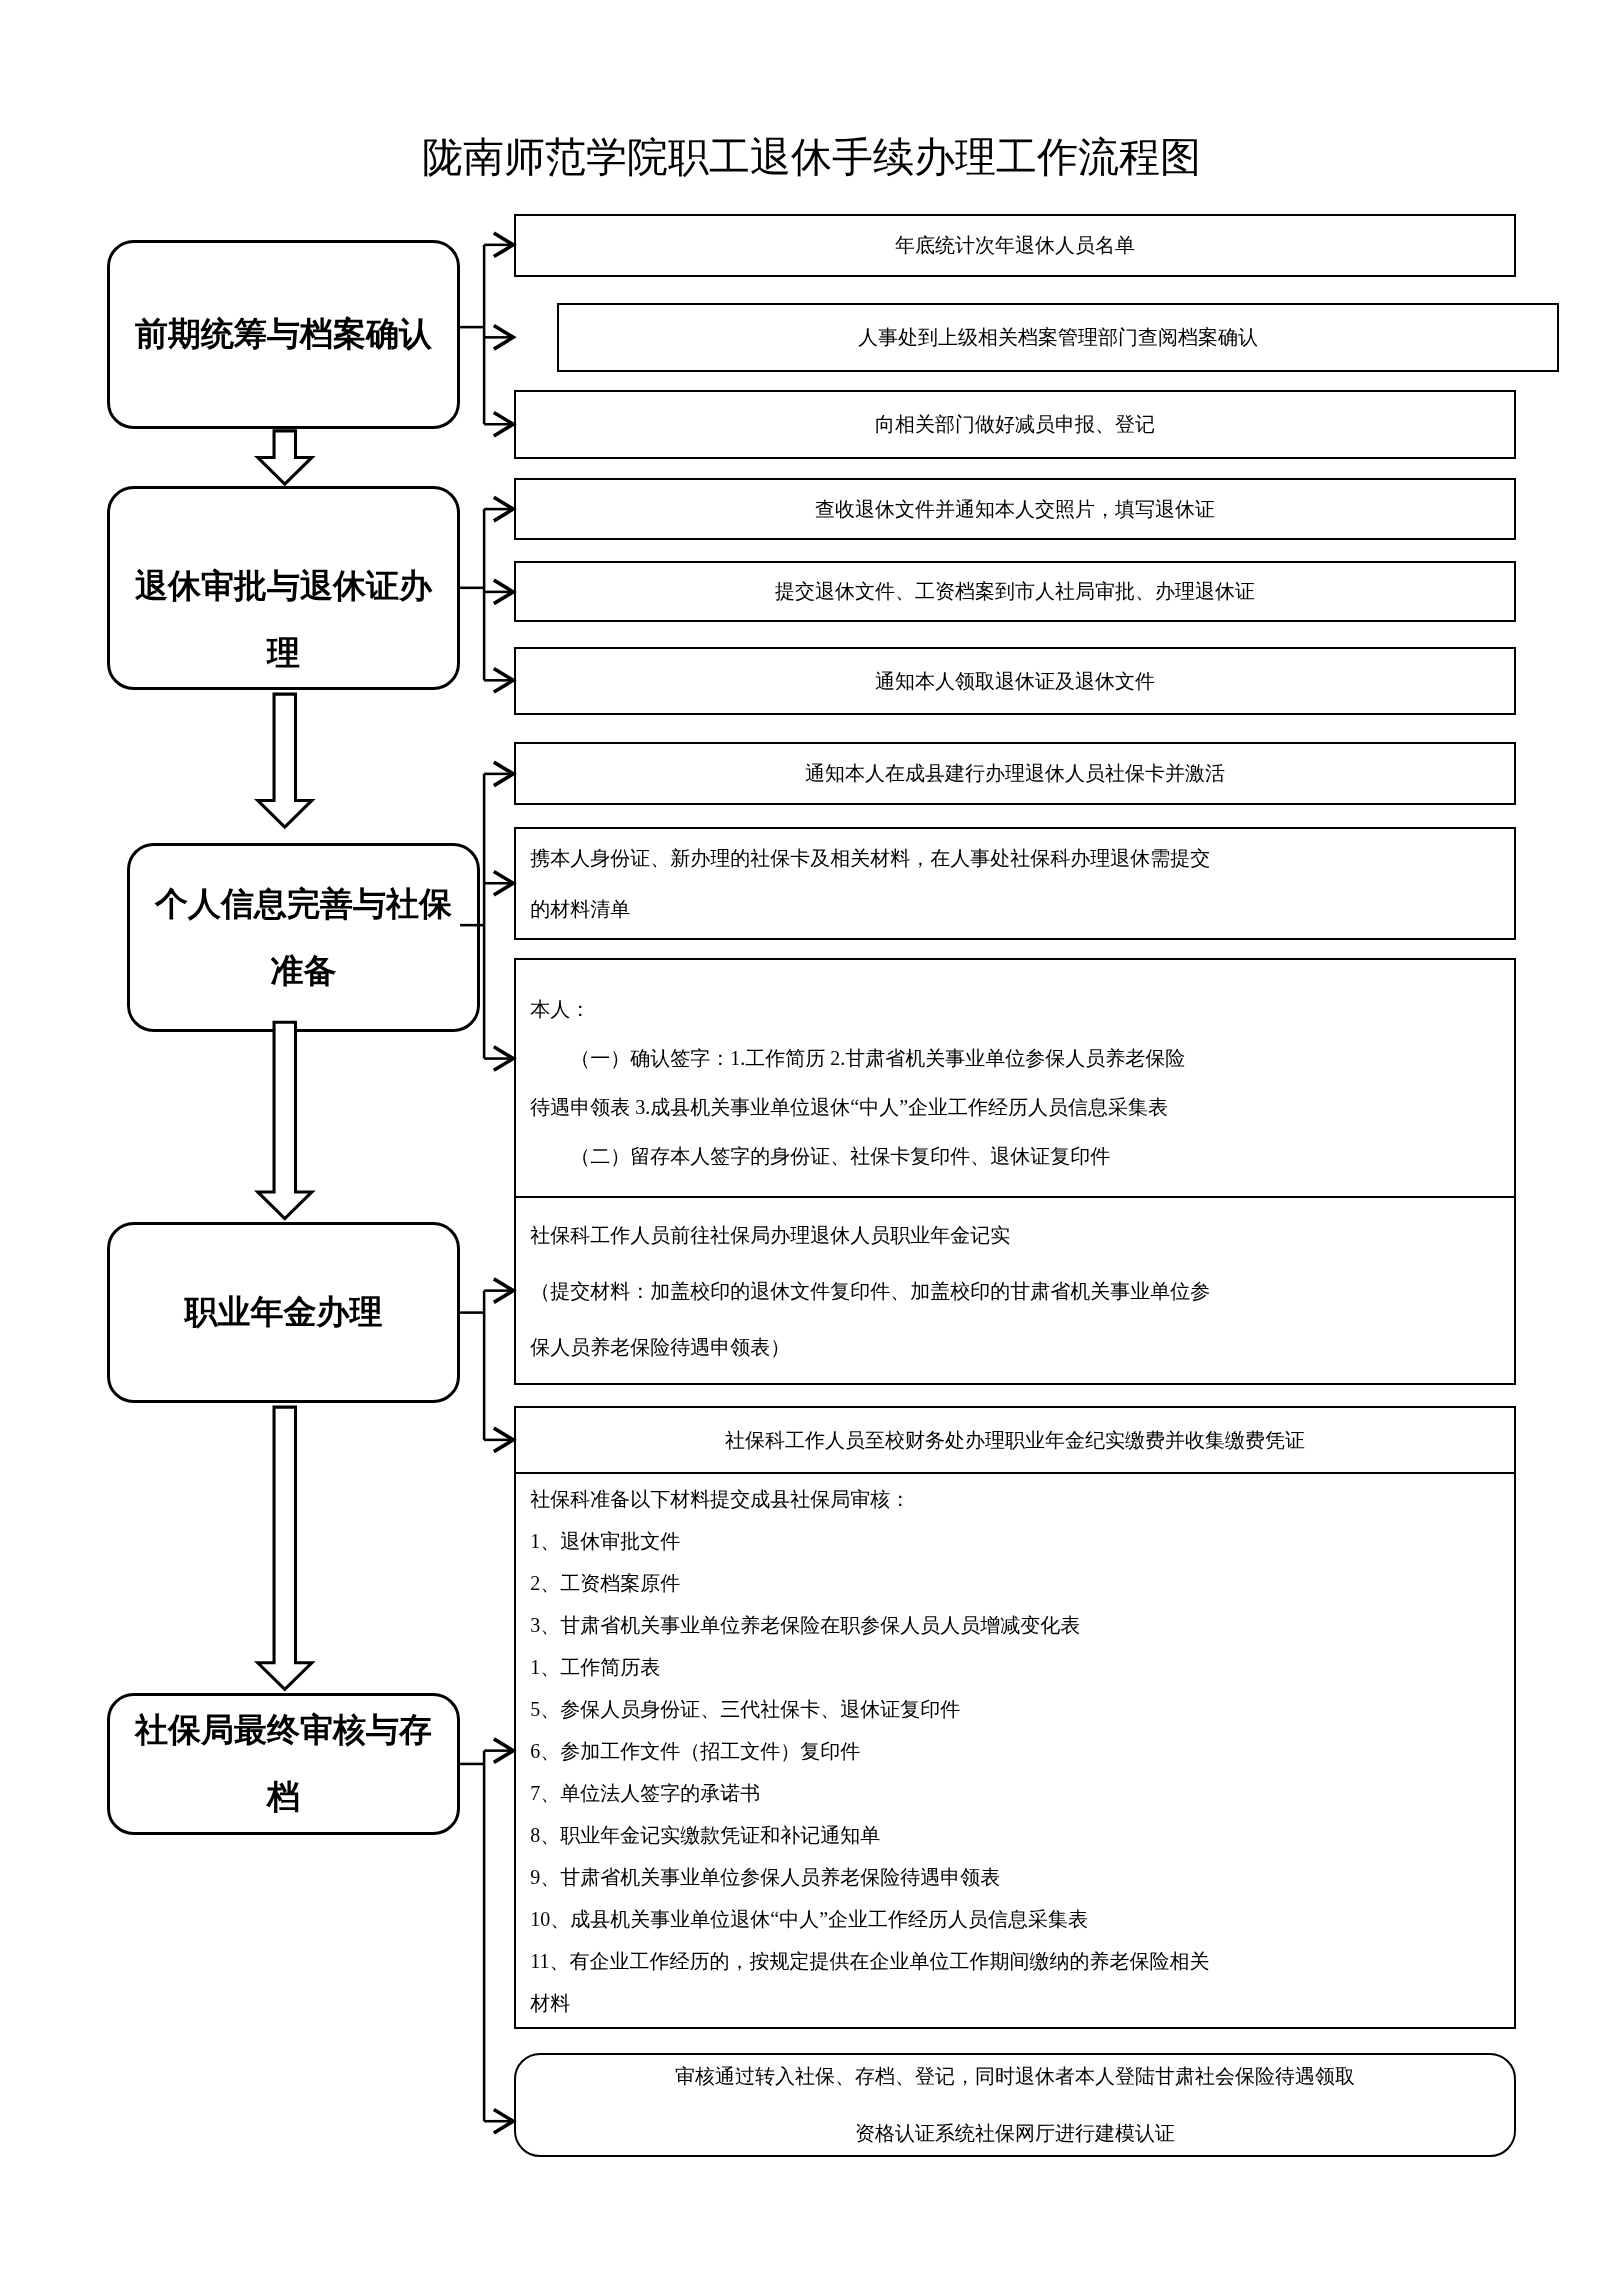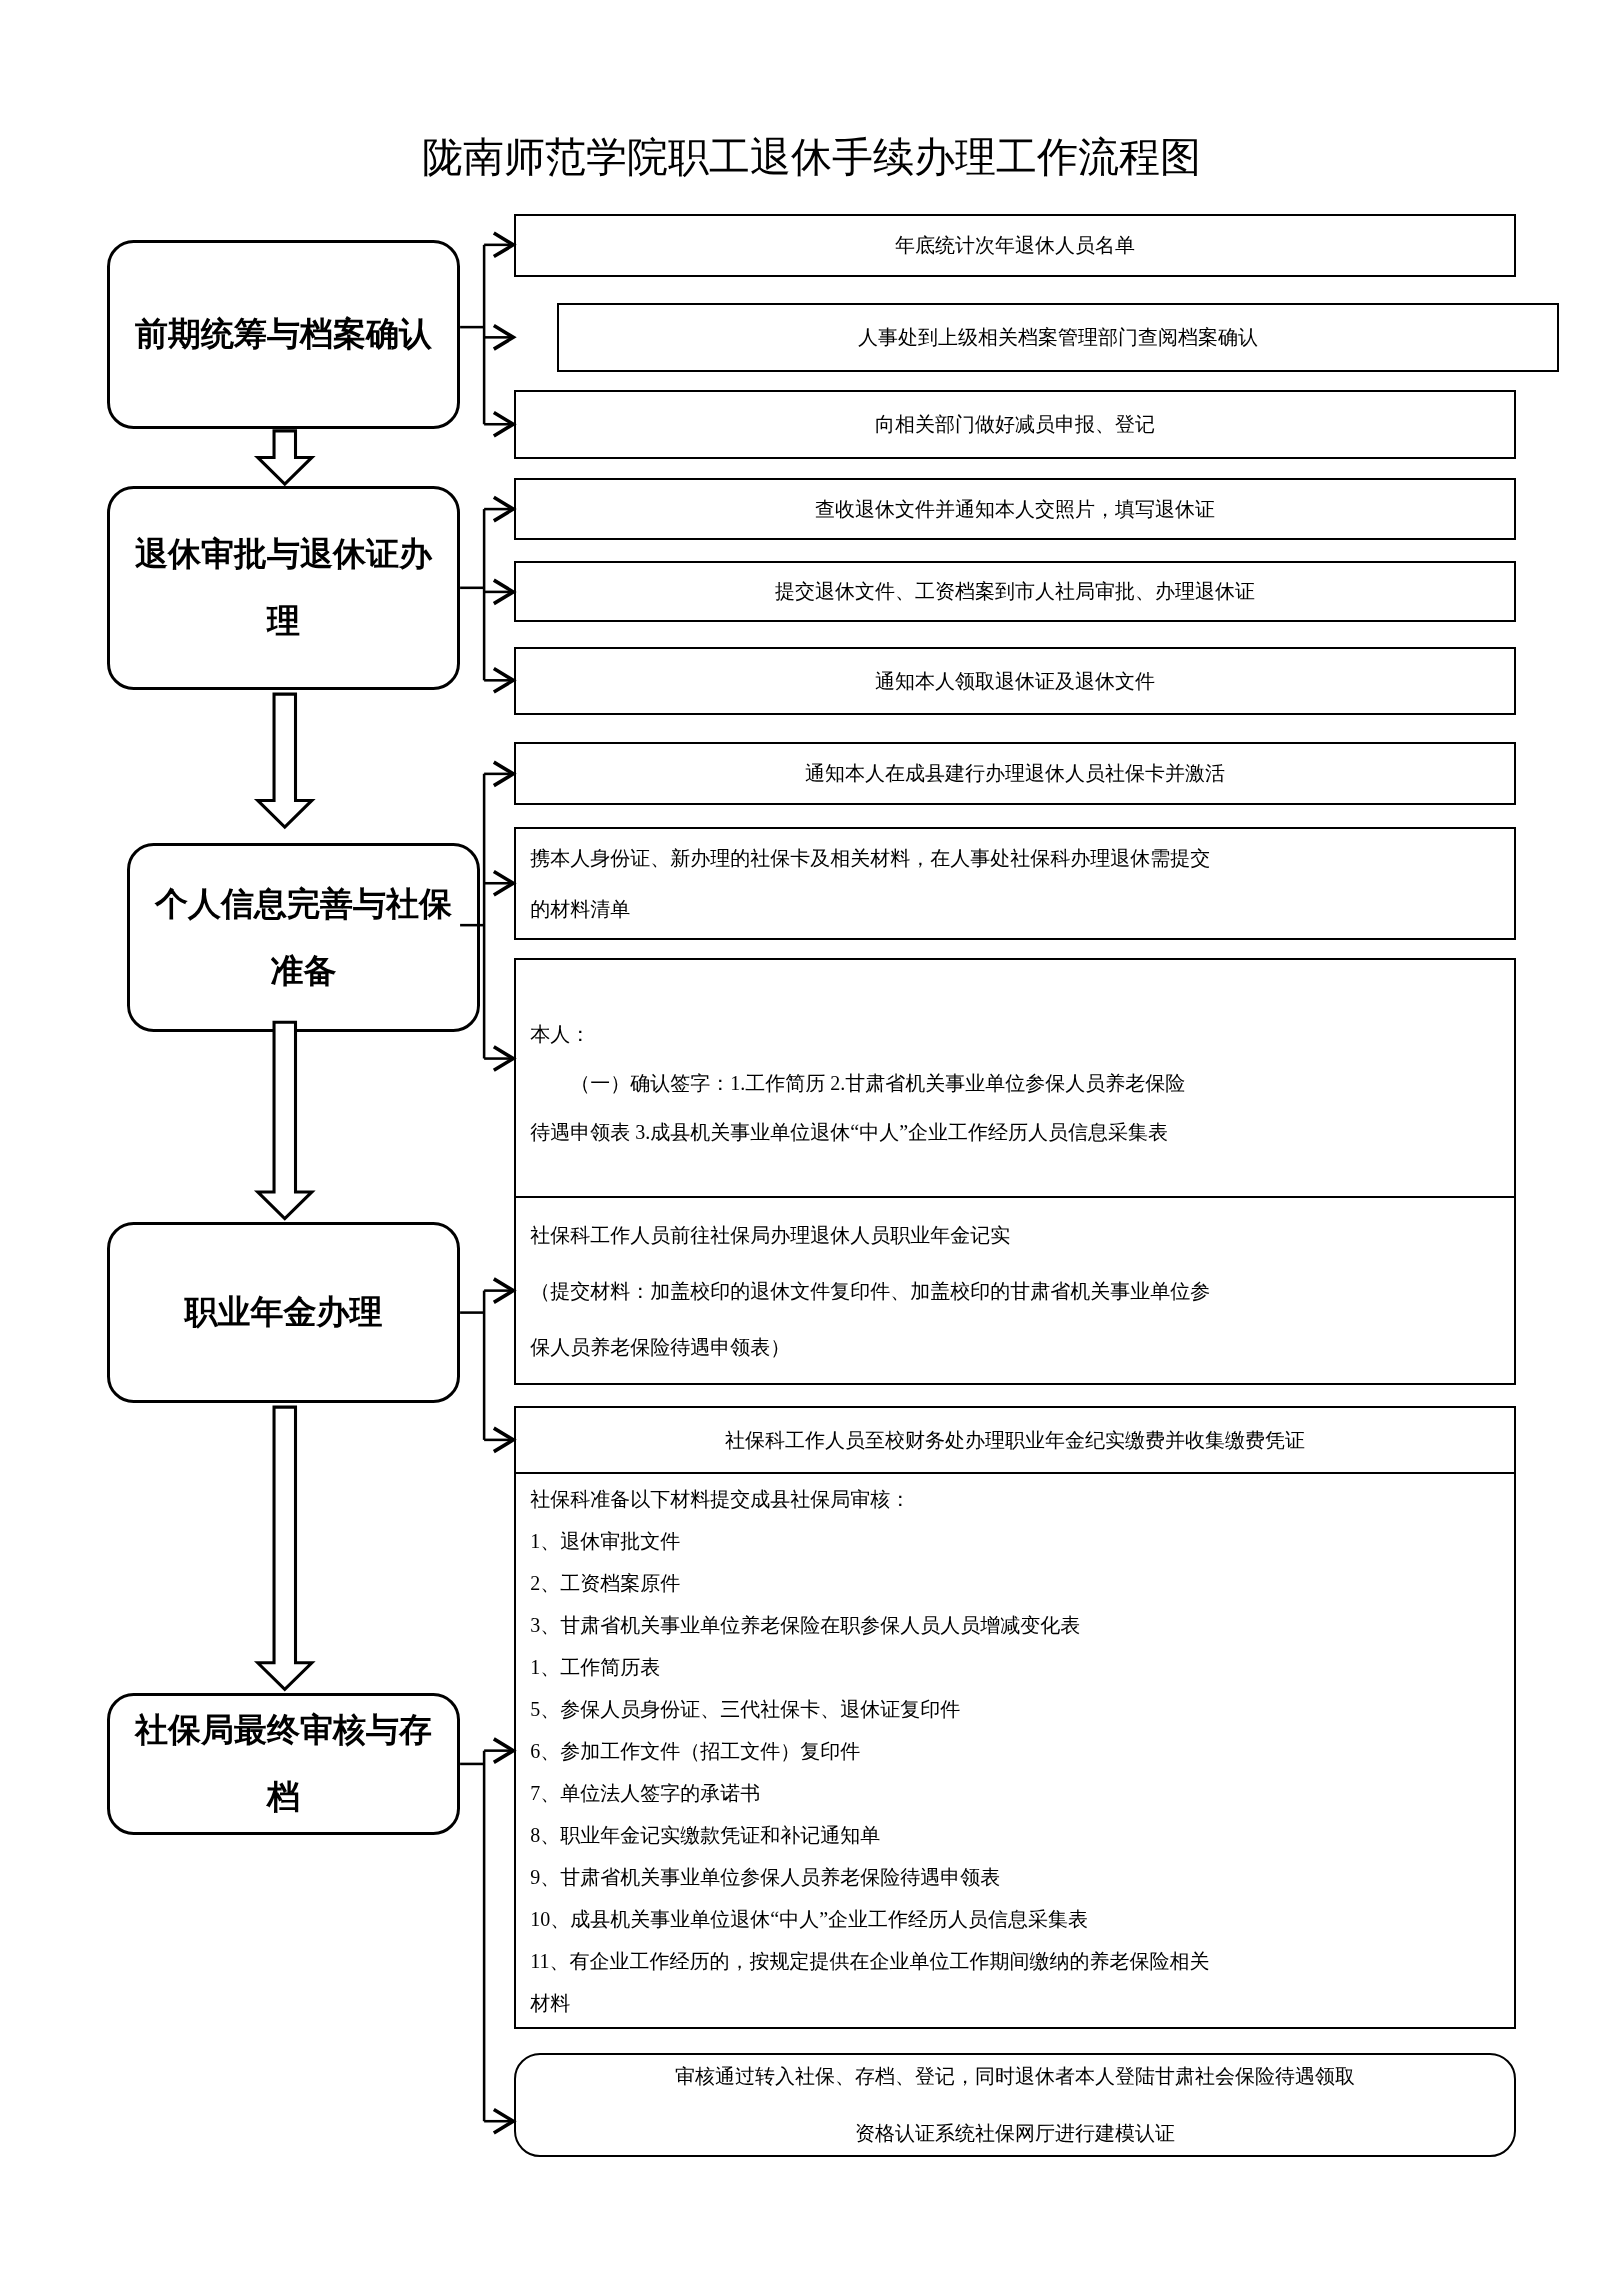--- a/index.html
+++ b/index.html
@@ -50,21 +50,21 @@
 </head>
 <body>
 
 <div class="page">
 
   <div class="title">陇南师范学院职工退休手续办理工作流程图</div>
 
   <div class="stage" style="top:240px;height:189px;">
     <span>前期统筹与档案确认</span>
   </div>
-  <div class="stage" style="top:486px;height:204px;">
+  <div class="stage" style="top:486px;height:204px;align-items:flex-end;">
     <span>退休审批与退休证办理</span>
   </div>
   <div class="stage" style="top:843px;height:189px;margin-left:20px;">
     <span>个人信息完善与社保准备</span>
   </div>
   <div class="stage" style="top:1222px;height:181px;">
     <span>职业年金办理</span>
   </div>
   <div class="stage" style="top:1693px;height:142px;">
     <span>社保局最终审核与存档</span>
@@ -94,20 +94,21 @@
     <div class="ln">通知本人在成县建行办理退休人员社保卡并激活</div>
   </div>
   <div class="rbox l" style="top:827px;height:113px;line-height:51px;">
     <div class="ln">携本人身份证、新办理的社保卡及相关材料，在人事处社保科办理退休需提交</div>
     <div class="ln">的材料清单</div>
   </div>
   <div class="rbox l" style="top:958px;height:250px;line-height:49px;">
     <div class="ln">本人：</div>
     <div class="ln">　　（一）确认签字：1.工作简历 2.甘肃省机关事业单位参保人员养老保险</div>
     <div class="ln">待遇申领表 3.成县机关事业单位退休“中人”企业工作经历人员信息采集表</div>
+    <div class="ln">　　（二）留存本人签字的身份证、社保卡复印件、退休证复印件</div>
   </div>
 
   <div class="rbox l" style="top:1196px;height:189px;line-height:56px;">
     <div class="ln">社保科工作人员前往社保局办理退休人员职业年金记实</div>
     <div class="ln">（提交材料：加盖校印的退休文件复印件、加盖校印的甘肃省机关事业单位参</div>
     <div class="ln">保人员养老保险待遇申领表）</div>
   </div>
   <div class="rbox c" style="top:1406px;height:68px;">
     <div class="ln">社保科工作人员至校财务处办理职业年金纪实缴费并收集缴费凭证</div>
   </div>

